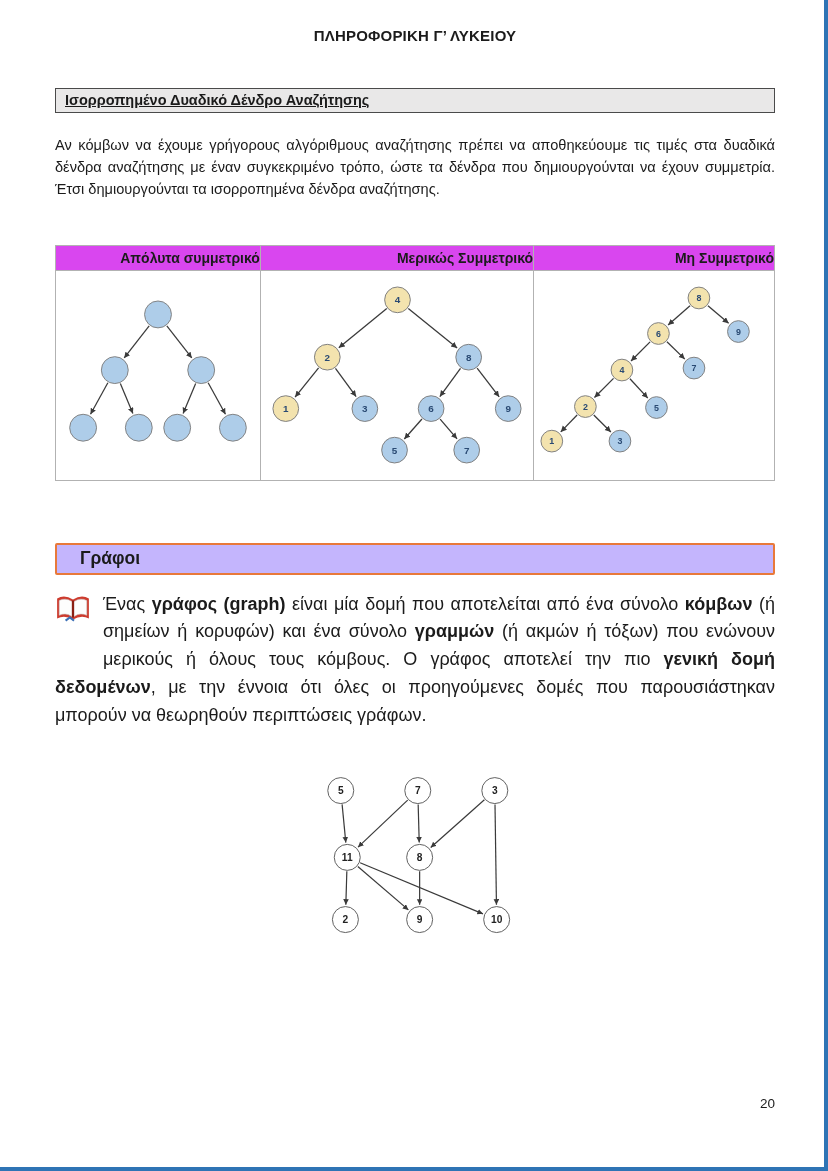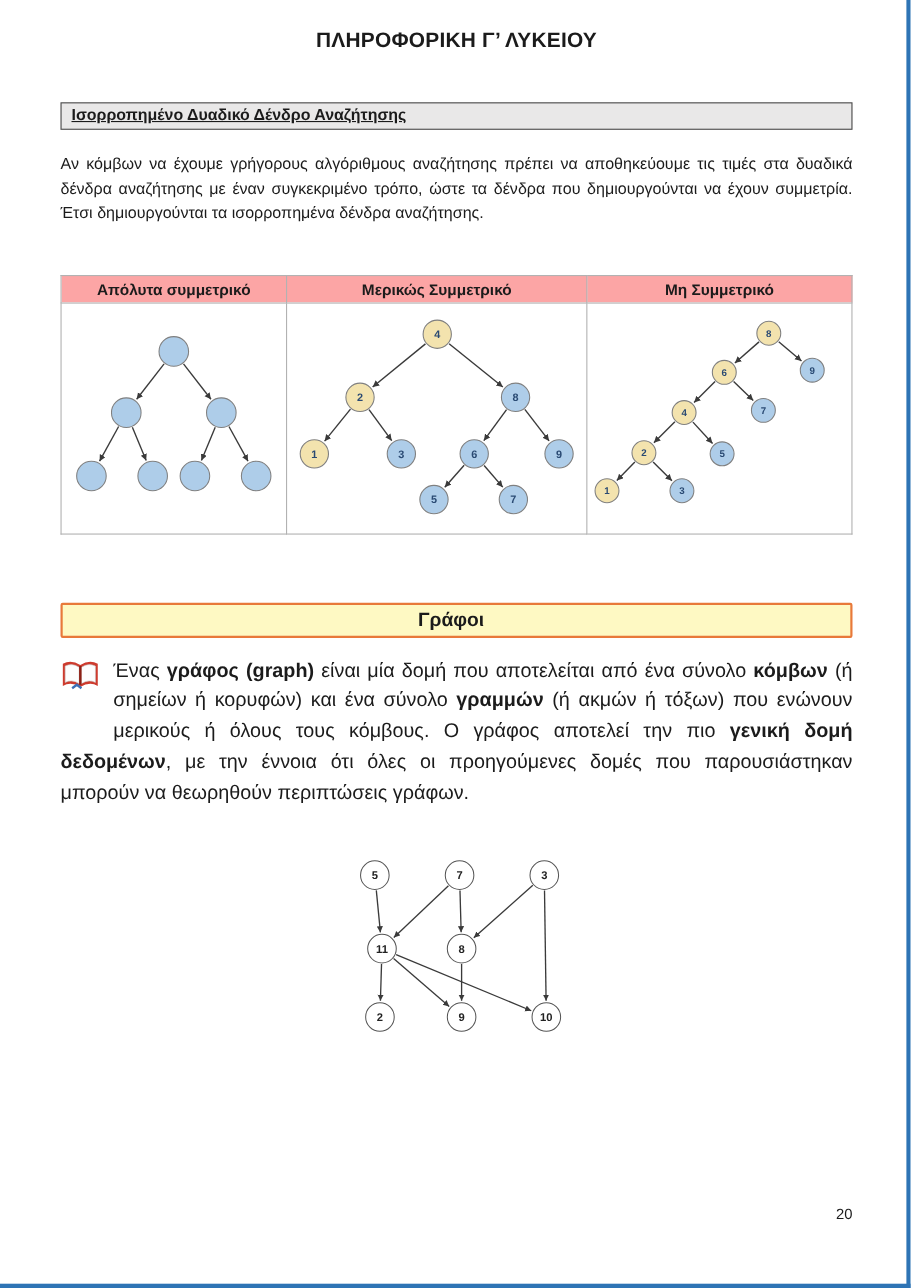--- a/index.html
+++ b/index.html
@@ -5,44 +5,44 @@
   * { margin:0; padding:0; box-sizing:border-box; }
   html,body { background:#ffffff; }
   .page {
     position:relative; width:828px; height:1171px; background:#ffffff;
     font-family:"Liberation Sans", sans-serif; color:#1b1b1b; overflow:hidden;
   }
   .border-right { position:absolute; top:0; right:0; width:4px; height:100%; }
   .border-bottom { position:absolute; bottom:0; left:0; width:100%; height:4px; }
   .content { padding:0 53px 0 55px; }
 
-  .doc-title { margin-top:27px; text-align:center; font-weight:bold; font-size:19px; letter-spacing:.2px; }
+  .doc-title { margin-top:27px; text-align:center; font-weight:bold; font-size:15px; letter-spacing:.2px; }
 
   .gray-box {
     margin-top:44px; background:#e9e8e8; border:1px solid #4a4a4a;
     padding:3px 9px 4px 9px; font-weight:bold; font-size:14.5px;
   }
   .gray-box span { text-decoration:underline; }
 
   .bodytext { margin-top:21px; font-size:14.6px; line-height:1.52; text-align:justify; }
   .bodytext b { font-weight:normal; }
 
   .fig-table { margin-top:44px; width:100%; border-collapse:collapse; }
   .fig-table th {
-    background:#fca5a5; border:1px solid #b2b2b2; font-size:14px;
-    font-weight:bold; padding:4px 0; color:#1b1b1b;
+    background:#d946ef; border:1px solid #b2b2b2; font-size:14px;
+    font-weight:bold; padding:4px 0; color:#1b1b1b;text-align:right;
   }
   .fig-table td {
     border:1px solid #b2b2b2; height:210px; text-align:center;
     vertical-align:middle; background:#ffffff; padding:6px 2px;
   }
 
   .orange-box {
     margin-top:62px; border:2px solid #e8793a; border-radius:2px;
-    padding:3px 10px 4px 0; font-weight:bold; font-size:17.5px; background:#fef9c3;text-align:center;
+    padding:3px 10px 4px 23px; font-weight:bold; font-size:17.5px; background:#c4b5fd;
   }
 
   .graphdef { margin-top:16px; font-size:18px; line-height:1.55; text-align:justify; }
   .icon-float { float:left; width:48px; height:64px; padding-top:2px; }
 
   .graph-fig { margin-top:40px; text-align:center; }
 
   .footer {
     position:absolute; top:1096px; left:55px; right:53px;
     font-size:13.5px; text-align:center; color:#1b1b1b;

